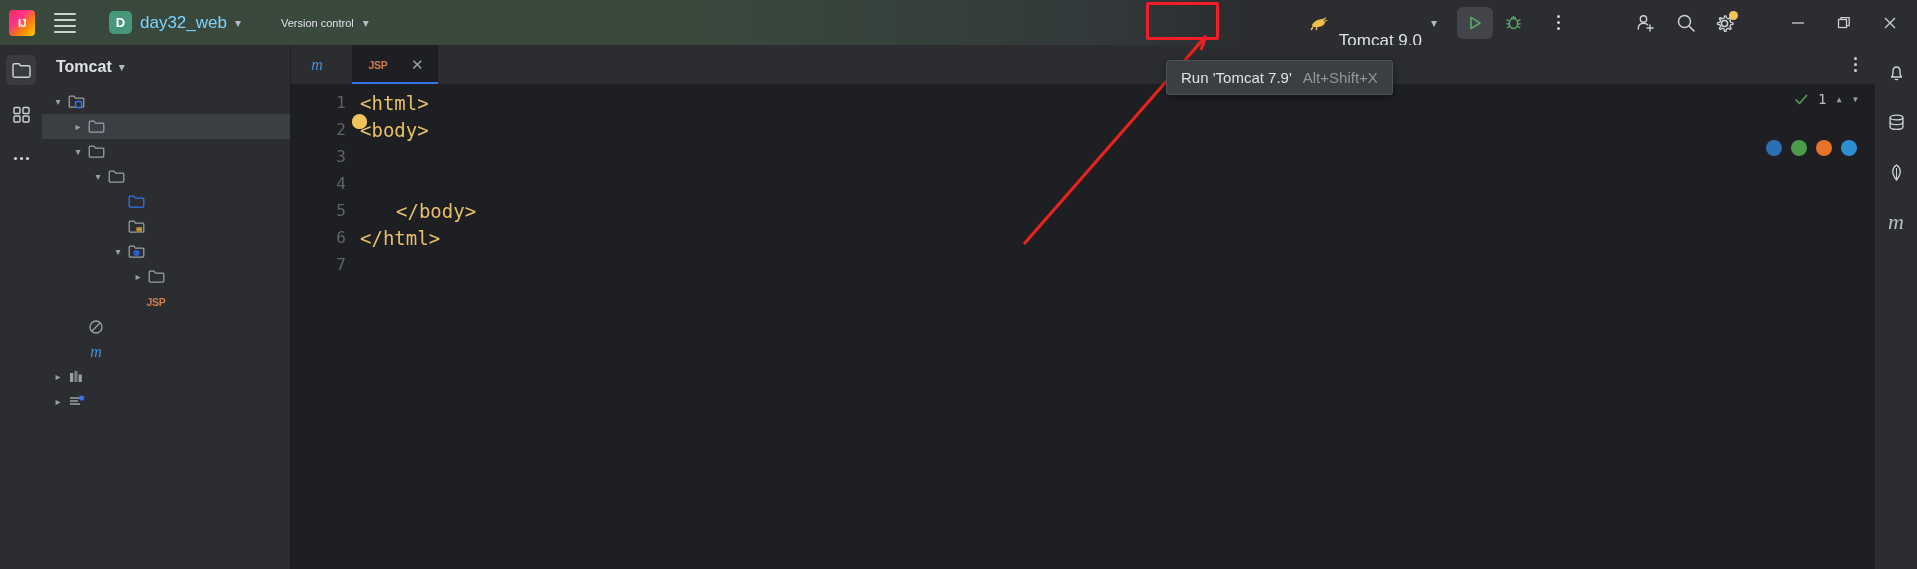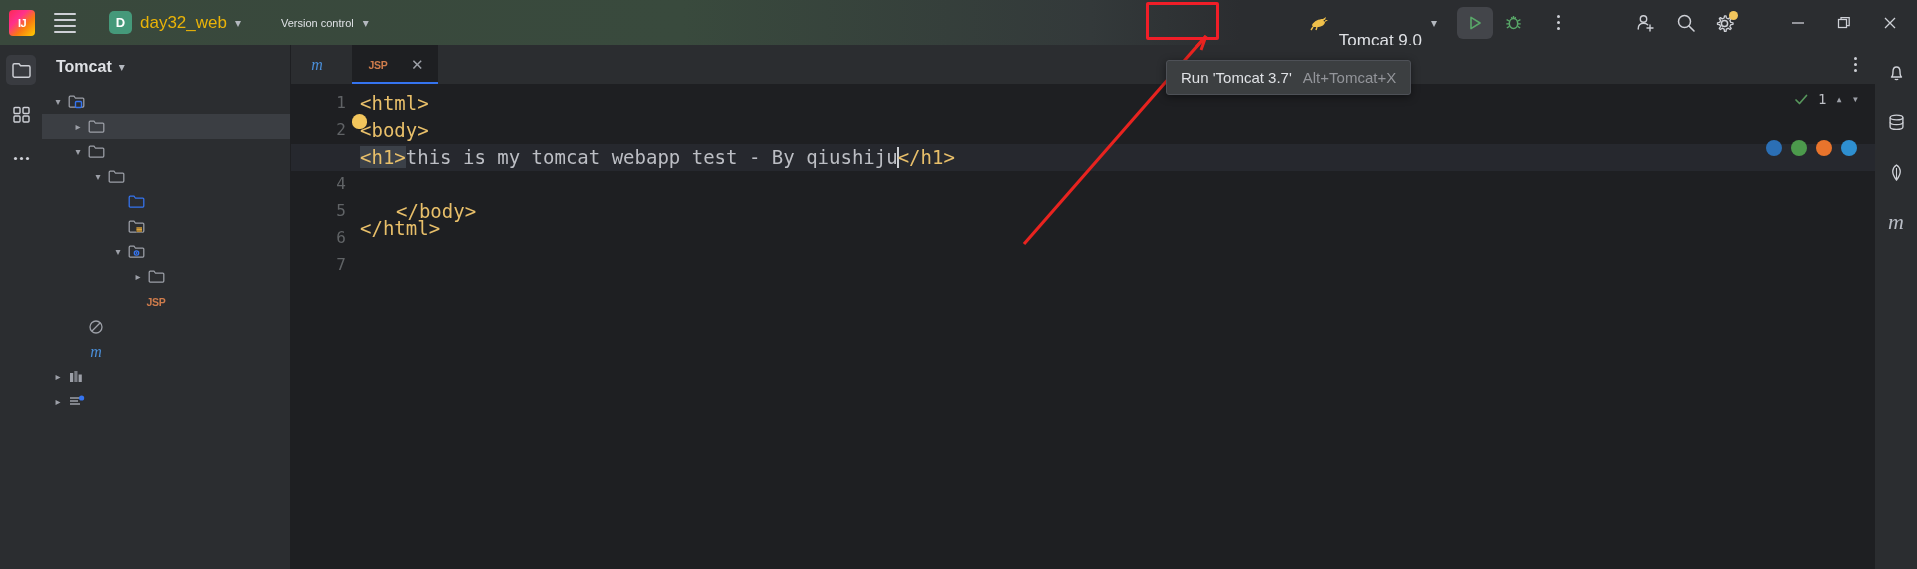--- a/index.html
+++ b/index.html
@@ -39,21 +39,21 @@
 
   .proj-chip {
     display: flex; align-items: center; gap: 8px; margin-left: 24px;
     padding: 4px 6px; border-radius: 5px; cursor: pointer; flex: none;
   }
   .proj-badge {
     width: 23px; height: 23px; border-radius: 5px; background: #45997a;
     color: #ffffff; font-size: 13px; font-weight: 600;
     display: flex; align-items: center; justify-content: center;
   }
-  .proj-name { color: #eab308; font-size: 17px; }
+  .proj-name { color: #7dd3fc; font-size: 17px; }
   .chev { color: #b4b8bf; font-size: 12px; line-height: 1; }
 
   .vcs-chip { display: flex; align-items: center; gap: 9px; margin-left: 28px; cursor: pointer;
               padding: 4px 6px; border-radius: 5px; flex: none; }
   .vcs-chip .lbl { color: #dfe1e5; font-size: 11px; }
 
   .tb-spacer { flex: 1 1 auto; }
 
   .tomcat-chip { display: flex; align-items: center; gap: 9px; cursor: pointer;
                  padding: 4px 7px; border-radius: 5px; flex: none; }
@@ -516,26 +516,25 @@
           <div class="gnum" style="top: 36px;">2</div>
           <div class="gnum" style="top: 63px;">3</div>
           <div class="gnum" style="top: 90px;">4</div>
           <div class="gnum" style="top: 117px;">5</div>
           <div class="gnum" style="top: 144px;">6</div>
           <div class="gnum" style="top: 171px;">7</div>
         </div>
       <div class="codelines" id="codelines">
           <div class="cline" style="top: 6px;"><span class="tag">&lt;html&gt;</span></div>
           <div class="cline" style="top: 33px;"><span class="tag">&lt;body&gt;</span></div>
-          <div class="cline cur" style="top: 60px;"><span class="tag brace-hl">&lt;h1&gt;</span><span class="txt">this is my tomcat webapp test - By </span><span class="txt spell">qiushiju</span><span class="caret"></span><span class="tag">&lt;/h1&gt;</span></div>
           <div class="cline" style="top: 114px; margin-left: 36px;"><span class="tag">&lt;/body&gt;</span></div>
-          <div class="cline" style="top: 131px;"><span class="tag">&lt;/html&gt;</span></div>
+          <div class="cline" style="top: 141px;"><span class="tag">&lt;/html&gt;</span></div>
           <div class="cline" style="top: 168px;"></div>
         </div>
     </div>
   </div>
 
   <div class="tooltip">
-    <span class="tt-main">Run 'Tomcat 3.7'</span>
-    <span class="tt-key">Alt+Tomcat+X</span>
+    <span class="tt-main">Run 'Tomcat 7.9'</span>
+    <span class="tt-key">Alt+Shift+X</span>
   </div>
 
 </div>
 
 </body></html>

